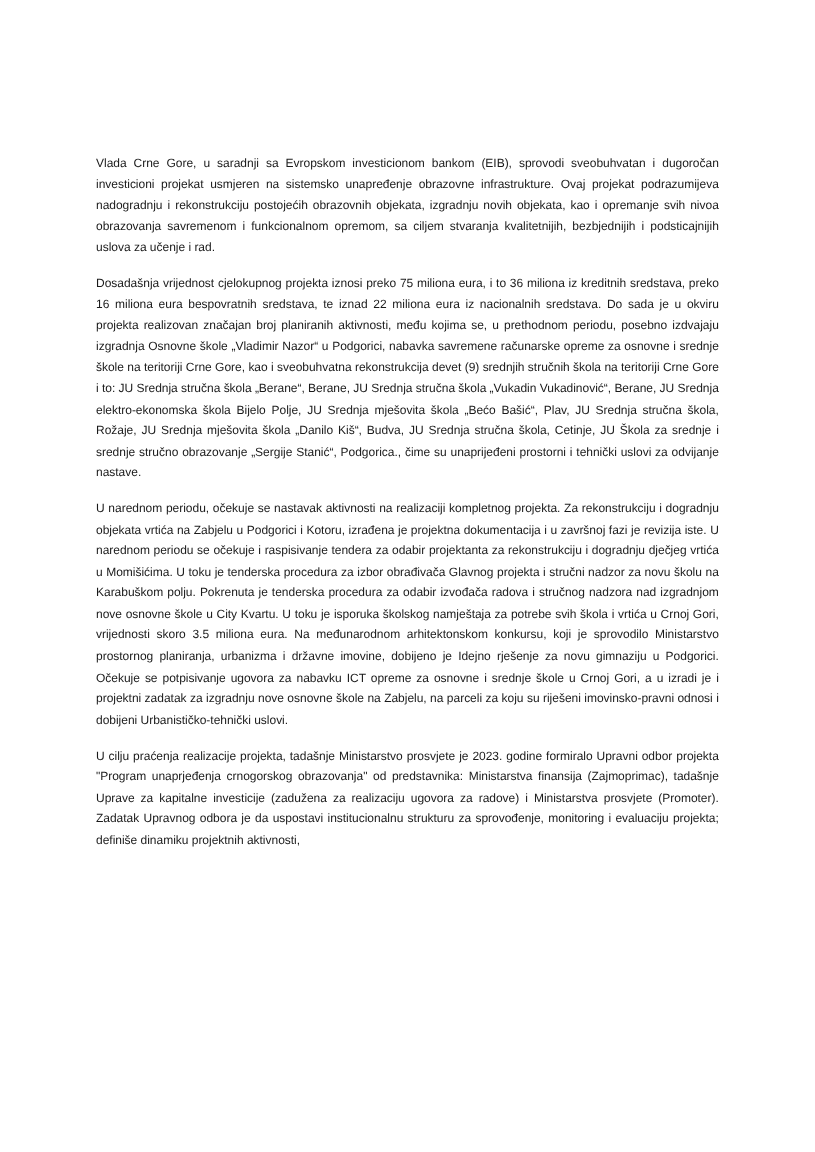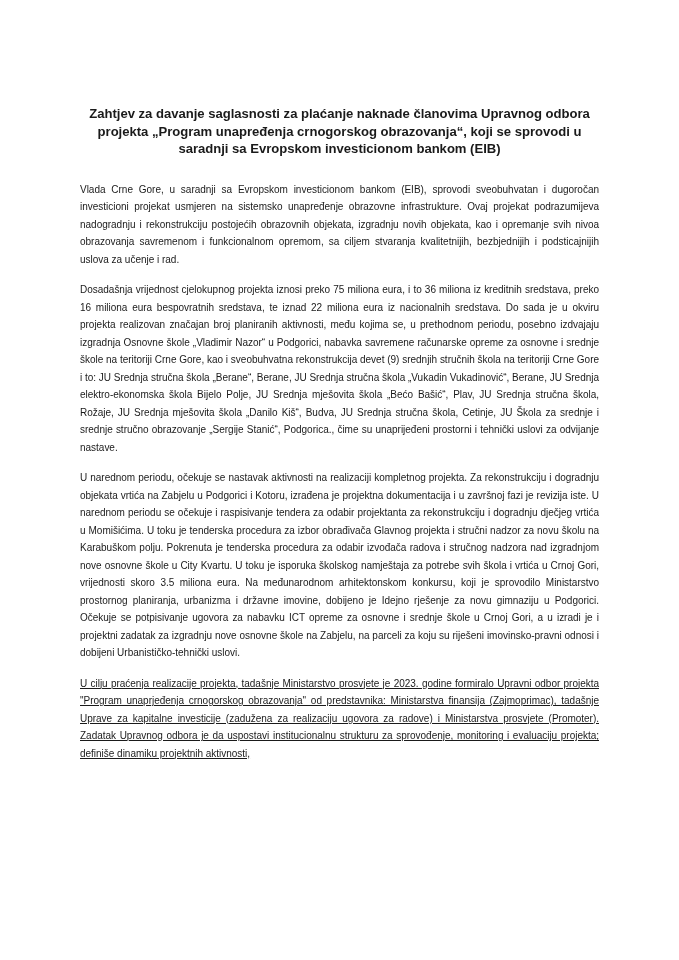--- a/index.html
+++ b/index.html
@@ -45,30 +45,28 @@
     line-height: 17.55px;
     text-align: justify;
     text-justify: inter-word;
     margin: 0 0 12.5px 0;
     letter-spacing: -0.015px;
     word-spacing: 0px;
     hyphens: none;
   }
   p.para:last-child {
     margin-bottom: 0;
-    text-decoration: underline;
   }
 </style>
 </head>
 <body>
 
 <div class="page">
   <div class="content">
 
-    <h1 class="doc-title">Zahtjev za davanje saglasnosti za plaćanje naknade članovima Upravnog odbora projekta „Program unapređenja crnogorskog obrazovanja“, koji se sprovodi u saradnji sa Evropskom investicionom bankom (EIB)</h1>
 
     <div class="body-block">
       <p class="para">Vlada Crne Gore, u saradnji sa Evropskom investicionom bankom (EIB), sprovodi sveobuhvatan i dugoročan investicioni projekat usmjeren na sistemsko unapređenje obrazovne infrastrukture. Ovaj projekat podrazumijeva nadogradnju i rekonstrukciju postojećih obrazovnih objekata, izgradnju novih objekata, kao i opremanje svih nivoa obrazovanja savremenom i funkcionalnom opremom, sa ciljem stvaranja kvalitetnijih, bezbjednijih i podsticajnijih uslova za učenje i rad.</p>
 
       <p class="para">Dosadašnja vrijednost cjelokupnog projekta iznosi preko 75 miliona eura, i to 36 miliona iz kreditnih sredstava, preko 16 miliona eura bespovratnih sredstava, te iznad 22 miliona eura iz nacionalnih sredstava. Do sada je u okviru projekta realizovan značajan broj planiranih aktivnosti, među kojima se, u prethodnom periodu, posebno izdvajaju izgradnja Osnovne škole „Vladimir Nazor“ u Podgorici, nabavka savremene računarske opreme za osnovne i srednje škole na teritoriji Crne Gore, kao i sveobuhvatna rekonstrukcija devet (9) srednjih stručnih škola na teritoriji Crne Gore i to: JU Srednja stručna škola „Berane“, Berane, JU Srednja stručna škola „Vukadin Vukadinović“, Berane, JU Srednja elektro-ekonomska škola Bijelo Polje, JU Srednja mješovita škola „Bećo Bašić“, Plav, JU Srednja stručna škola, Rožaje, JU Srednja mješovita škola „Danilo Kiš“, Budva, JU Srednja stručna škola, Cetinje, JU Škola za srednje i srednje stručno obrazovanje „Sergije Stanić“, Podgorica., čime su unaprijeđeni prostorni i tehnički uslovi za odvijanje nastave.</p>
 
       <p class="para">U narednom periodu, očekuje se nastavak aktivnosti na realizaciji kompletnog projekta. Za rekonstrukciju i dogradnju objekata vrtića na Zabjelu u Podgorici i Kotoru, izrađena je projektna dokumentacija i u završnoj fazi je revizija iste. U narednom periodu se očekuje i raspisivanje tendera za odabir projektanta za rekonstrukciju i dogradnju dječjeg vrtića  u Momišićima. U toku je tenderska procedura za izbor obrađivača Glavnog projekta i stručni nadzor za novu školu na Karabuškom polju. Pokrenuta je tenderska procedura za odabir izvođača radova i stručnog nadzora nad izgradnjom nove osnovne škole u City Kvartu. U toku je isporuka školskog namještaja za potrebe svih škola i vrtića u Crnoj Gori, vrijednosti skoro 3.5 miliona eura. Na međunarodnom arhitektonskom konkursu, koji je sprovodilo Ministarstvo prostornog planiranja, urbanizma i državne imovine, dobijeno je Idejno rješenje za novu gimnaziju u Podgorici. Očekuje se potpisivanje ugovora za nabavku ICT opreme za osnovne i srednje škole u Crnoj Gori, a u izradi je i projektni zadatak za izgradnju nove osnovne škole na Zabjelu, na parceli za koju su riješeni imovinsko-pravni odnosi i dobijeni Urbanističko-tehnički uslovi.</p>
 
       <p class="para">U cilju praćenja realizacije projekta, tadašnje Ministarstvo prosvjete je 2023. godine formiralo Upravni odbor projekta "Program unaprjeđenja crnogorskog obrazovanja" od predstavnika: Ministarstva finansija (Zajmoprimac), tadašnje Uprave za kapitalne investicije (zadužena za realizaciju ugovora za radove) i Ministarstva prosvjete (Promoter). Zadatak Upravnog odbora je da uspostavi institucionalnu strukturu za sprovođenje, monitoring i evaluaciju projekta; definiše dinamiku projektnih aktivnosti,</p>
     </div>

